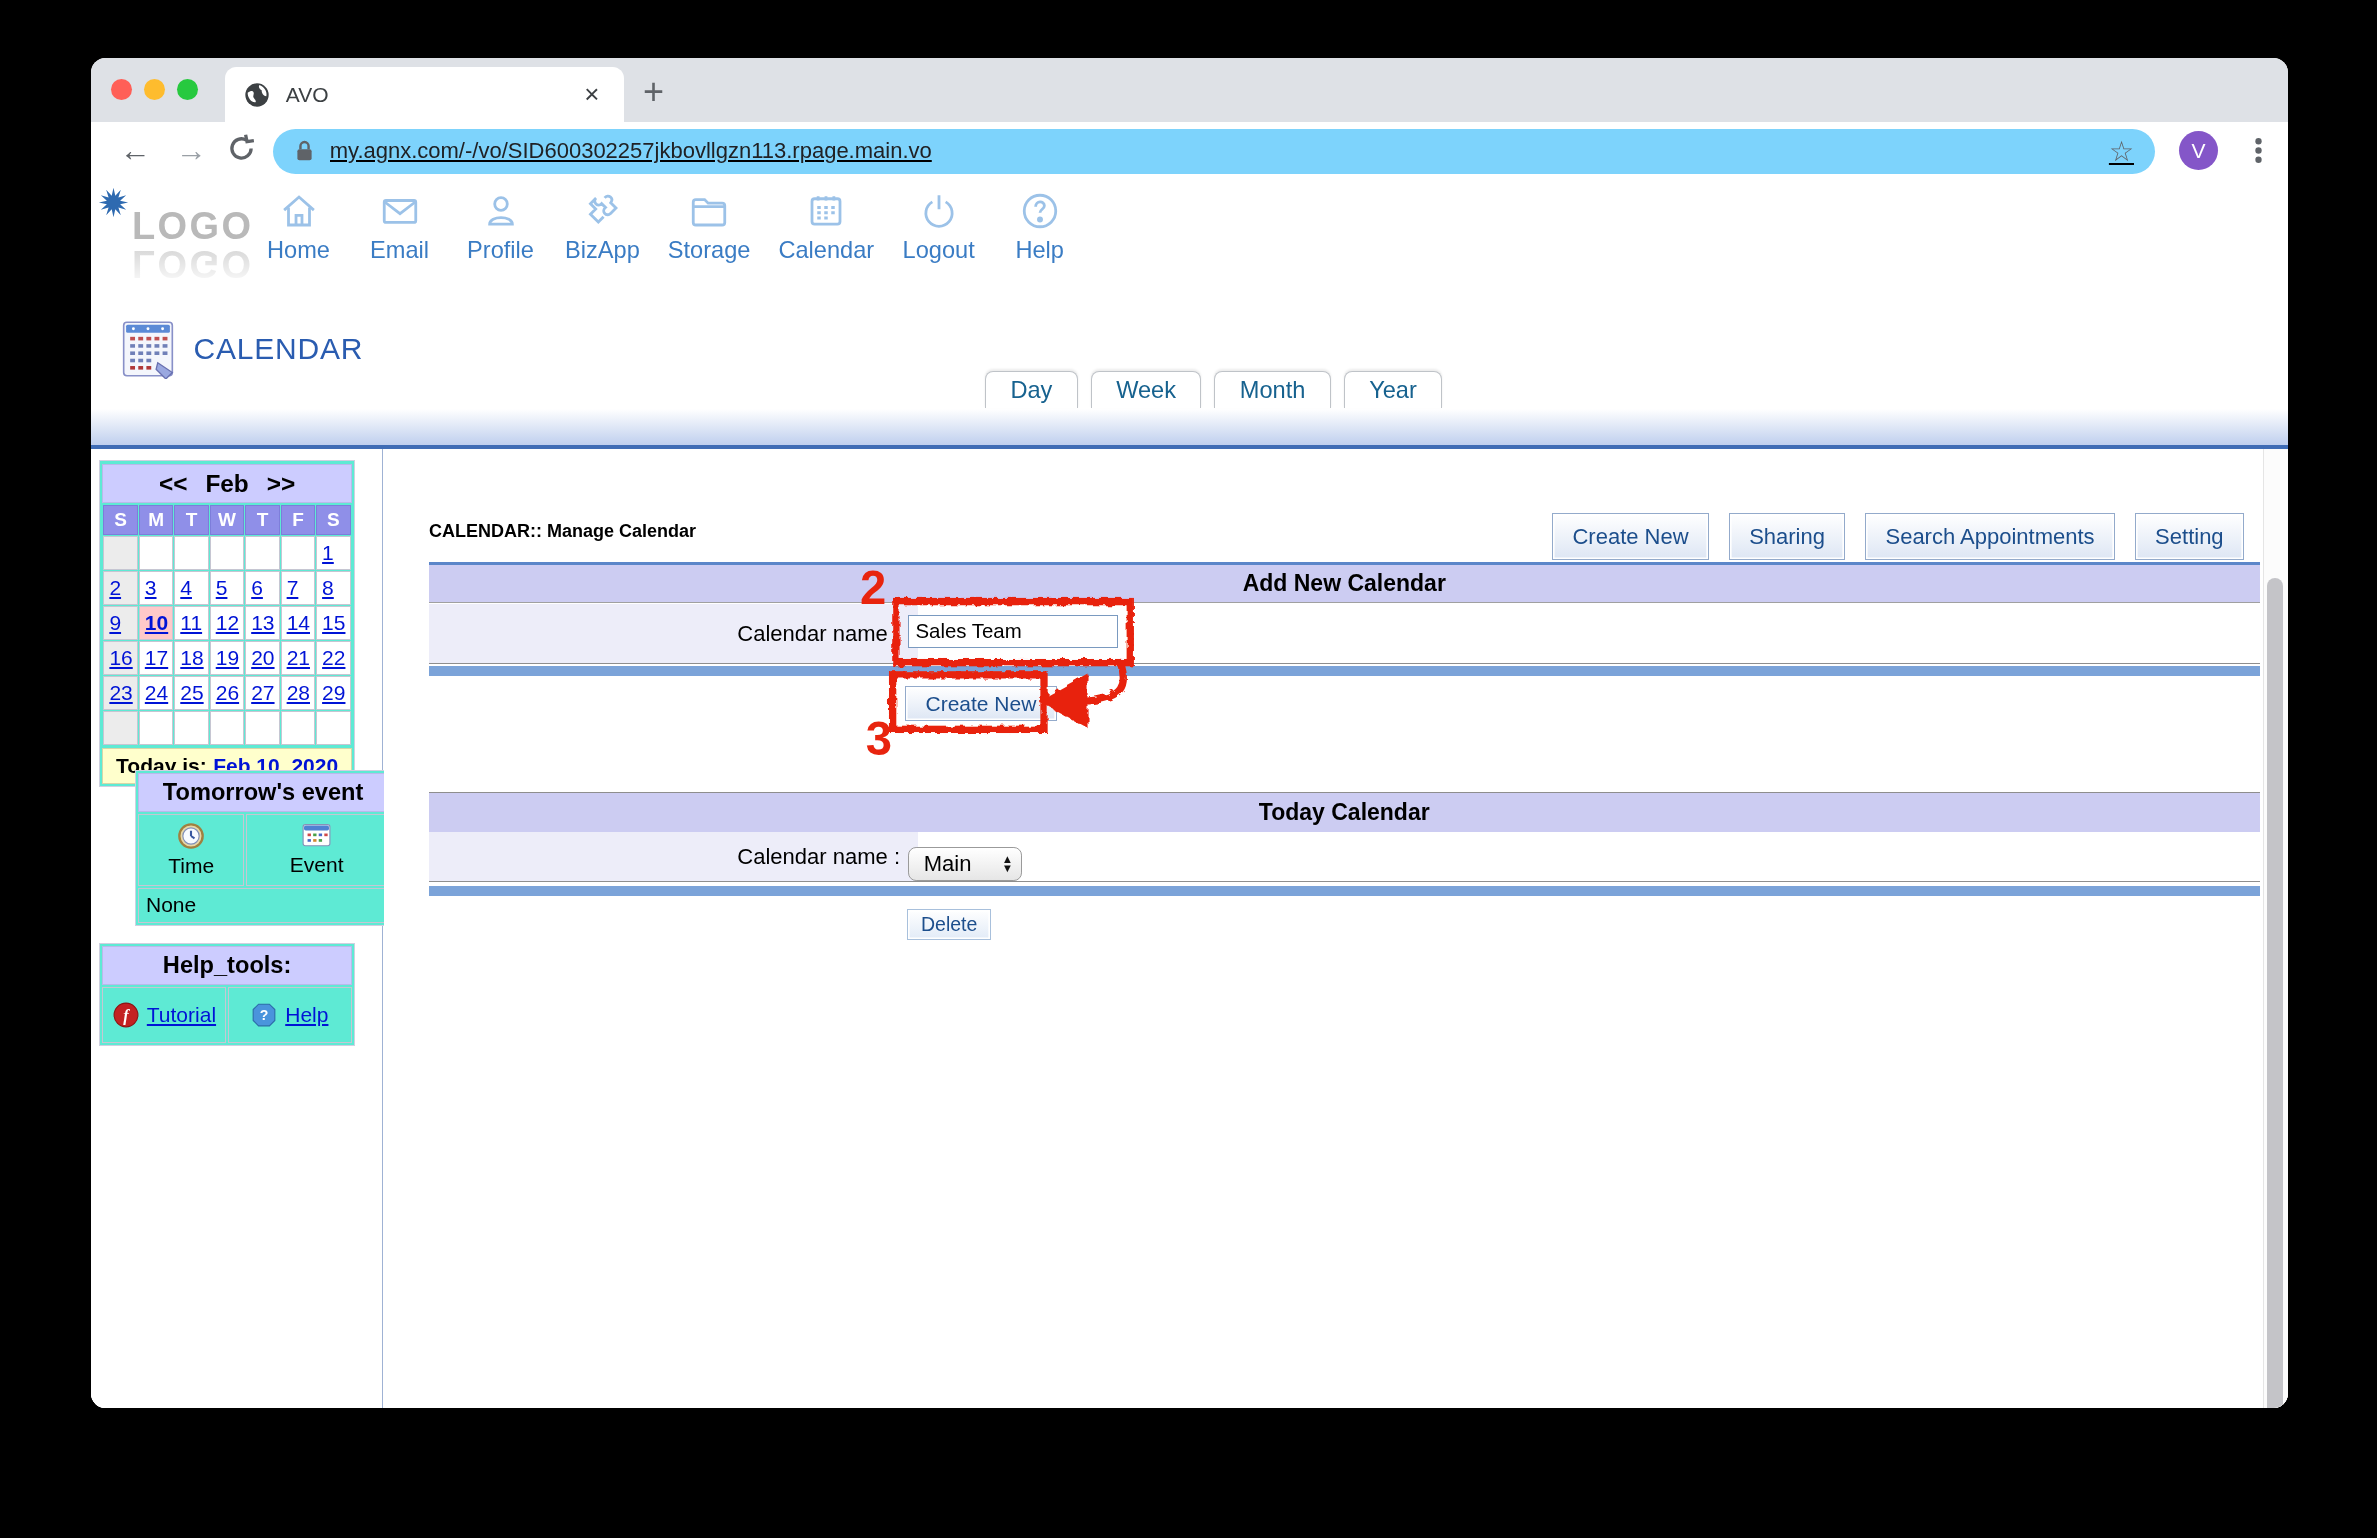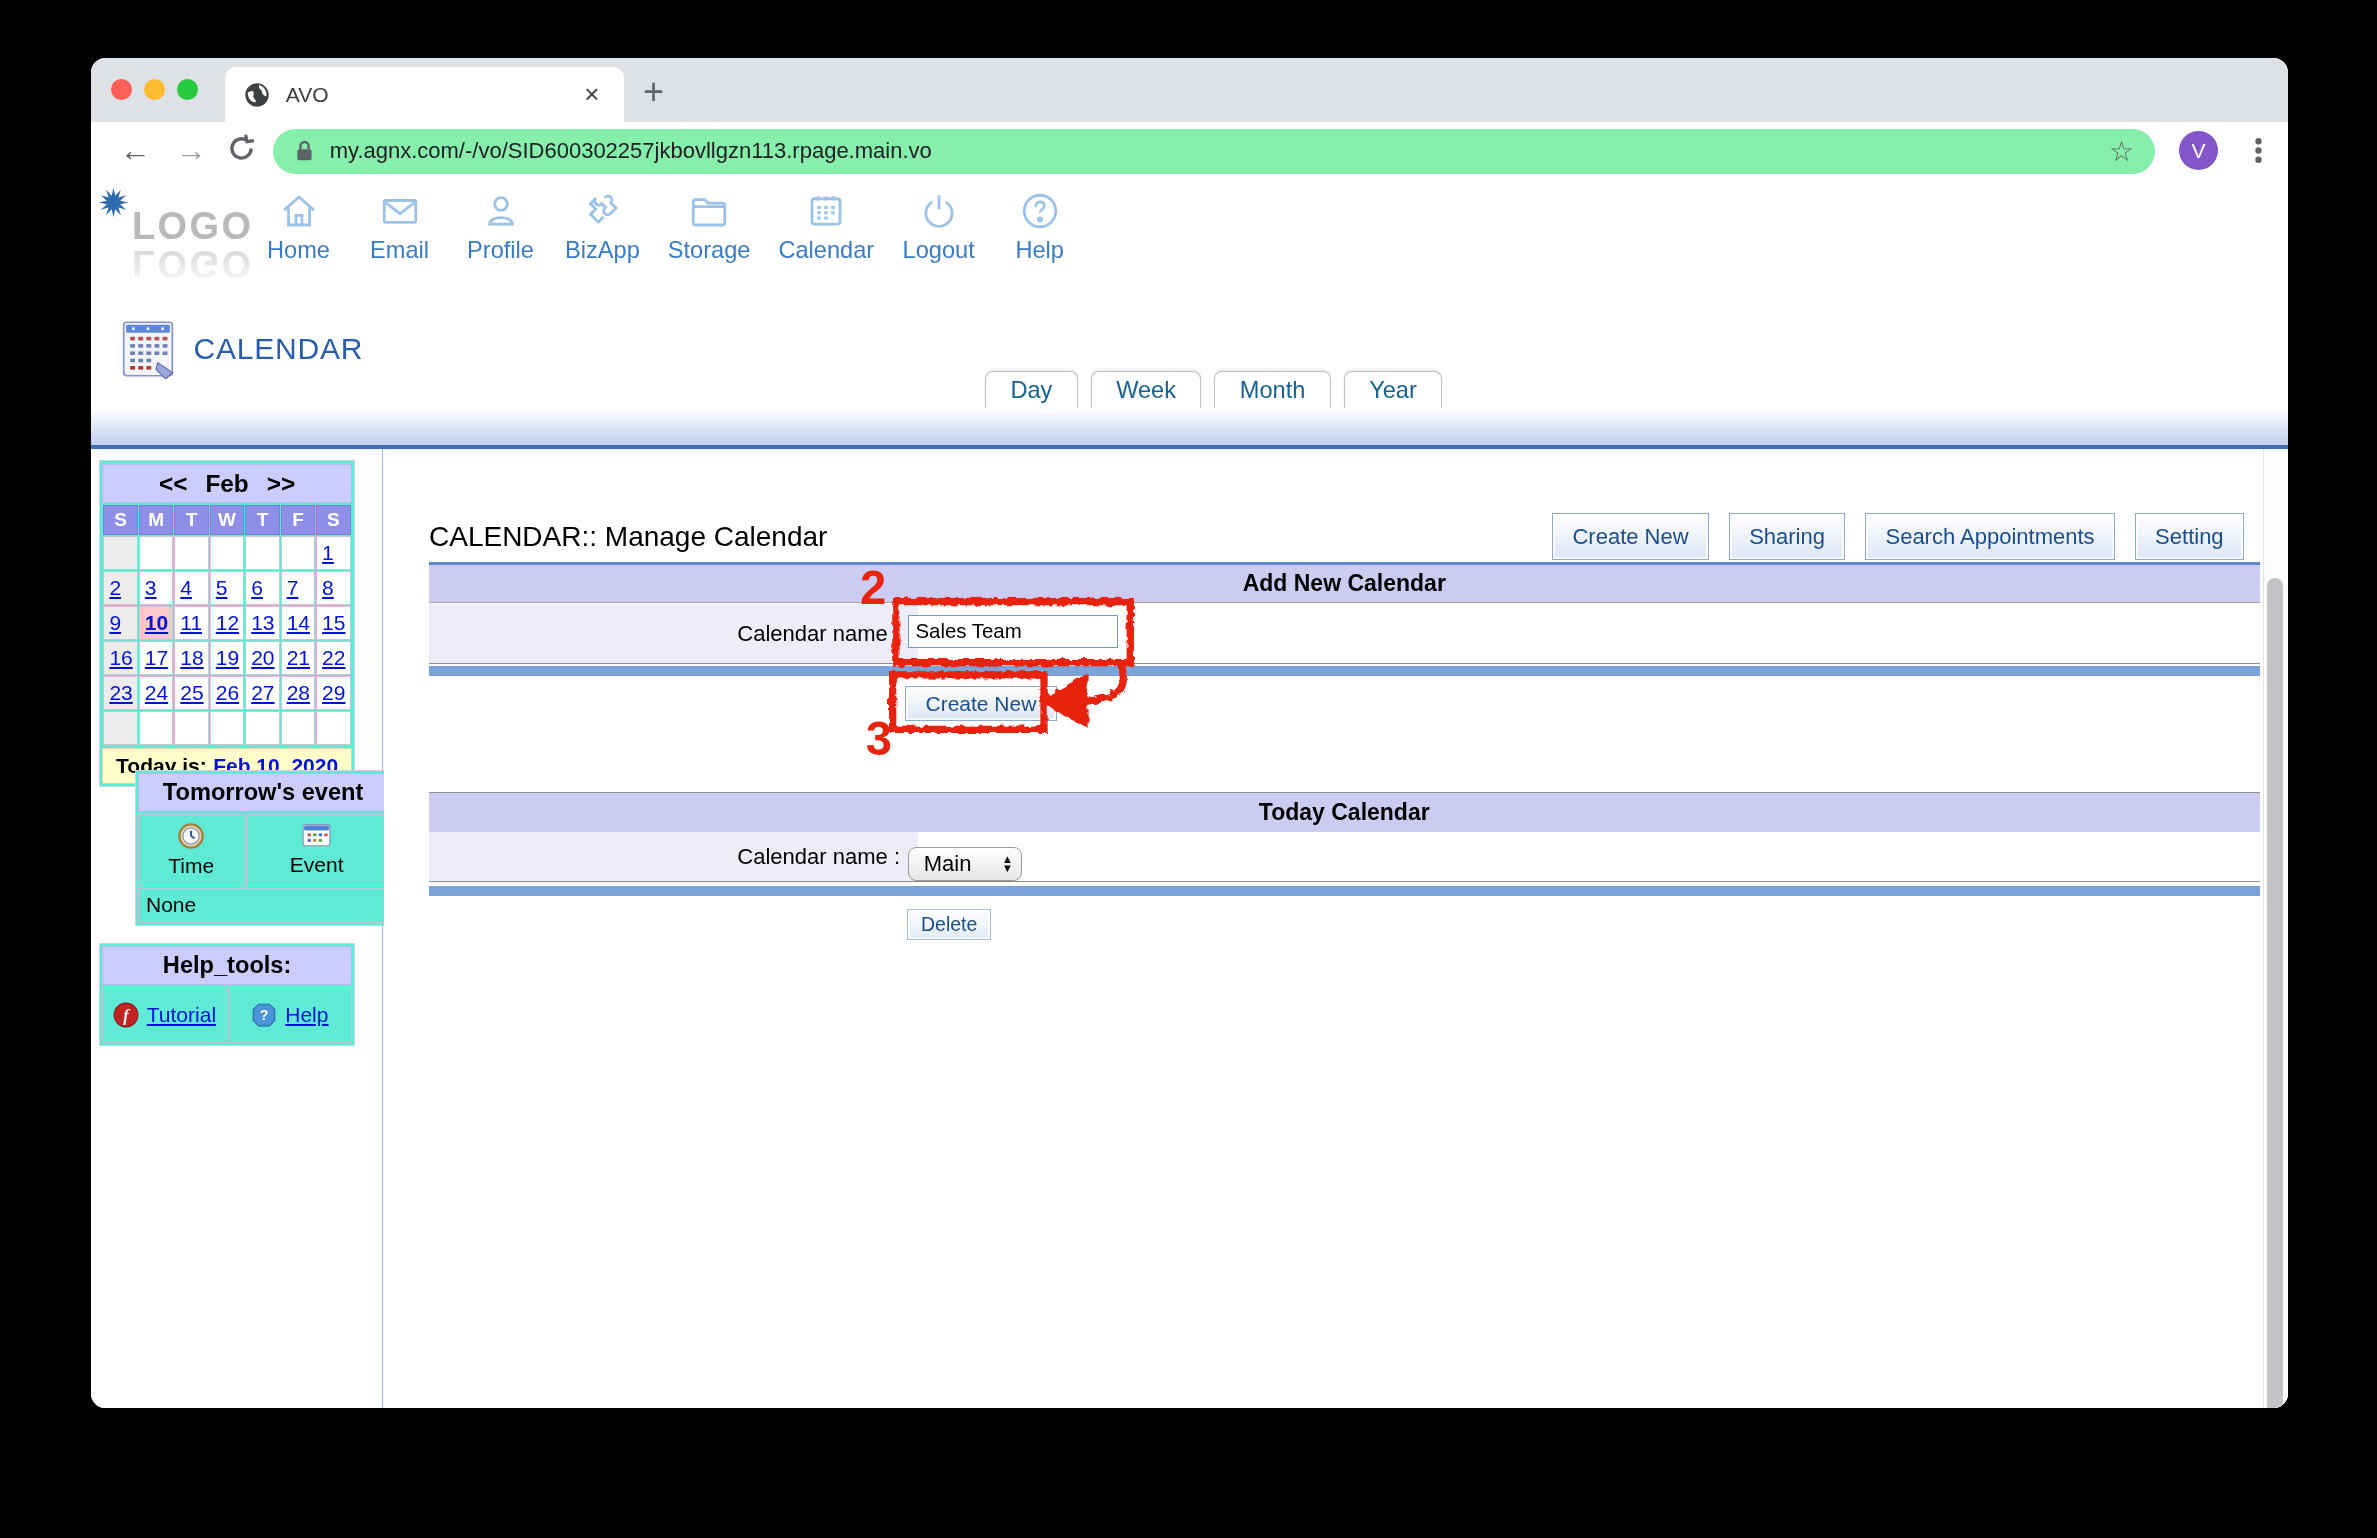--- a/index.html
+++ b/index.html
@@ -12,22 +12,22 @@
   .traffic{position:absolute;top:21px;left:19.5px;display:flex;gap:12.2px;}
   .light{width:21px;height:21px;border-radius:50%;}
   .l-red{background:#ff5f57;} .l-yellow{background:#febc2e;} .l-green{background:#27c93f;}
   .tab{position:absolute;left:134px;top:9px;width:399px;height:55px;background:#fff;
        border-radius:11.4px 11.4px 0 0;display:flex;align-items:center;padding:0 18px;box-sizing:border-box;}
   .tab-title{font-size:21px;color:#3c4043;margin-left:14.7px;flex:1;}
   .tab-close{font-size:26px;color:#3c4043;padding:0 6.5px;cursor:default;}
   .newtab{position:absolute;left:552px;top:13px;font-size:36px;color:#5f6368;font-weight:300;}
   .toolbar{position:absolute;left:0;top:64px;right:0;height:58px;background:#fff;border-bottom:0.8px solid #dfe1e5;}
   .navbtn{position:absolute;top:11.4px;font-size:31px;color:#5f6368;line-height:36px;}
-  .omnibox{position:absolute;left:182px;top:6.5px;width:1882px;height:45px;background:#86efac;
-           border-radius:23px;display:flex;align-items:center;padding:0 21px;box-sizing:border-box;}
+  .omnibox{position:absolute;left:182px;top:6.5px;width:1882px;height:45px;background:#7dd3fc;
+           border-radius:23px;display:flex;align-items:center;padding:0 21px;box-sizing:border-box;text-decoration:underline;}
   .url{font-size:22px;color:#202124;margin-left:14.7px;flex:1;white-space:nowrap;overflow:hidden;}
   .star{font-size:28px;color:#5f6368;}
   .avatar{position:absolute;left:2088px;top:9px;width:39px;height:39px;border-radius:50%;
           background:#8456c8;color:#fff;font-size:21px;display:flex;align-items:center;justify-content:center;}
   .menu3{position:absolute;left:2151px;top:9.8px;}
   
   .page{position:absolute;left:0;top:121px;right:0;bottom:0;background:#fff;}
   .starburst{position:absolute;left:6.5px;top:8.1px;}
   .logo{position:absolute;left:41px;top:26px;width:179px;height:90px;}
   .logo .txt{font-size:38px;font-weight:bold;color:#b9b9b9;letter-spacing:2.4px;}
@@ -74,21 +74,21 @@
   .tm-cell.c1{flex:.85;} .tm-cell.c2{flex:1.15;}
   .tm-none{border:0.8px solid #c6c6d2;margin-top:1.6px;height:33px;display:flex;align-items:center;
            padding-left:6.5px;font-size:21px;}
   .helptools{top:494px;}
   .ht-grid{display:flex;gap:1.6px;}
   .ht-cell{flex:1;border:0.8px solid #c6c6d2;height:54px;display:flex;align-items:center;
            justify-content:center;gap:8.1px;font-size:21px;}
   .ht-cell a, .htlink{color:#0013d6;text-decoration:underline;}
   
   .main{position:absolute;left:293px;right:24.4px;top:0;bottom:0;background:#fff;}
-  .breadcrumb{position:absolute;left:45px;top:72px;font-size:28px;font-weight:normal;color:#000;}
+  .breadcrumb{position:absolute;left:45px;top:72px;font-size:18px;font-weight:bold;color:#000;}
   .topbtns{position:absolute;right:19.5px;top:64px;display:flex;gap:19.5px;height:47px;}
   .btn{background:linear-gradient(#ffffff,#dde6f4);border:1.6px solid #93aacb;color:#1c4e8c;
        font-size:22px;display:flex;align-items:center;padding:0 19.5px;box-shadow:inset 0 0 0 1.6px #fff;}
   .sec-head{position:absolute;left:45px;right:4.1px;height:41px;background:#ccccf2;
             display:flex;align-items:center;justify-content:center;
             font-size:23px;font-weight:bold;color:#000;box-sizing:border-box;}
   .add-head{top:113px;border-top:3.3px solid #5b86c9;border-bottom:0.8px solid #a0a0a0;}
   .del-head{top:343px;border-top:1.6px solid #8e8e8e;border-bottom:0.8px solid #a0a0a0;}
   .form-row{position:absolute;left:45px;right:4.1px;background:#fff;border-bottom:1.6px solid #8e8e8e;}
   .add-row{top:155px;height:59px;}

